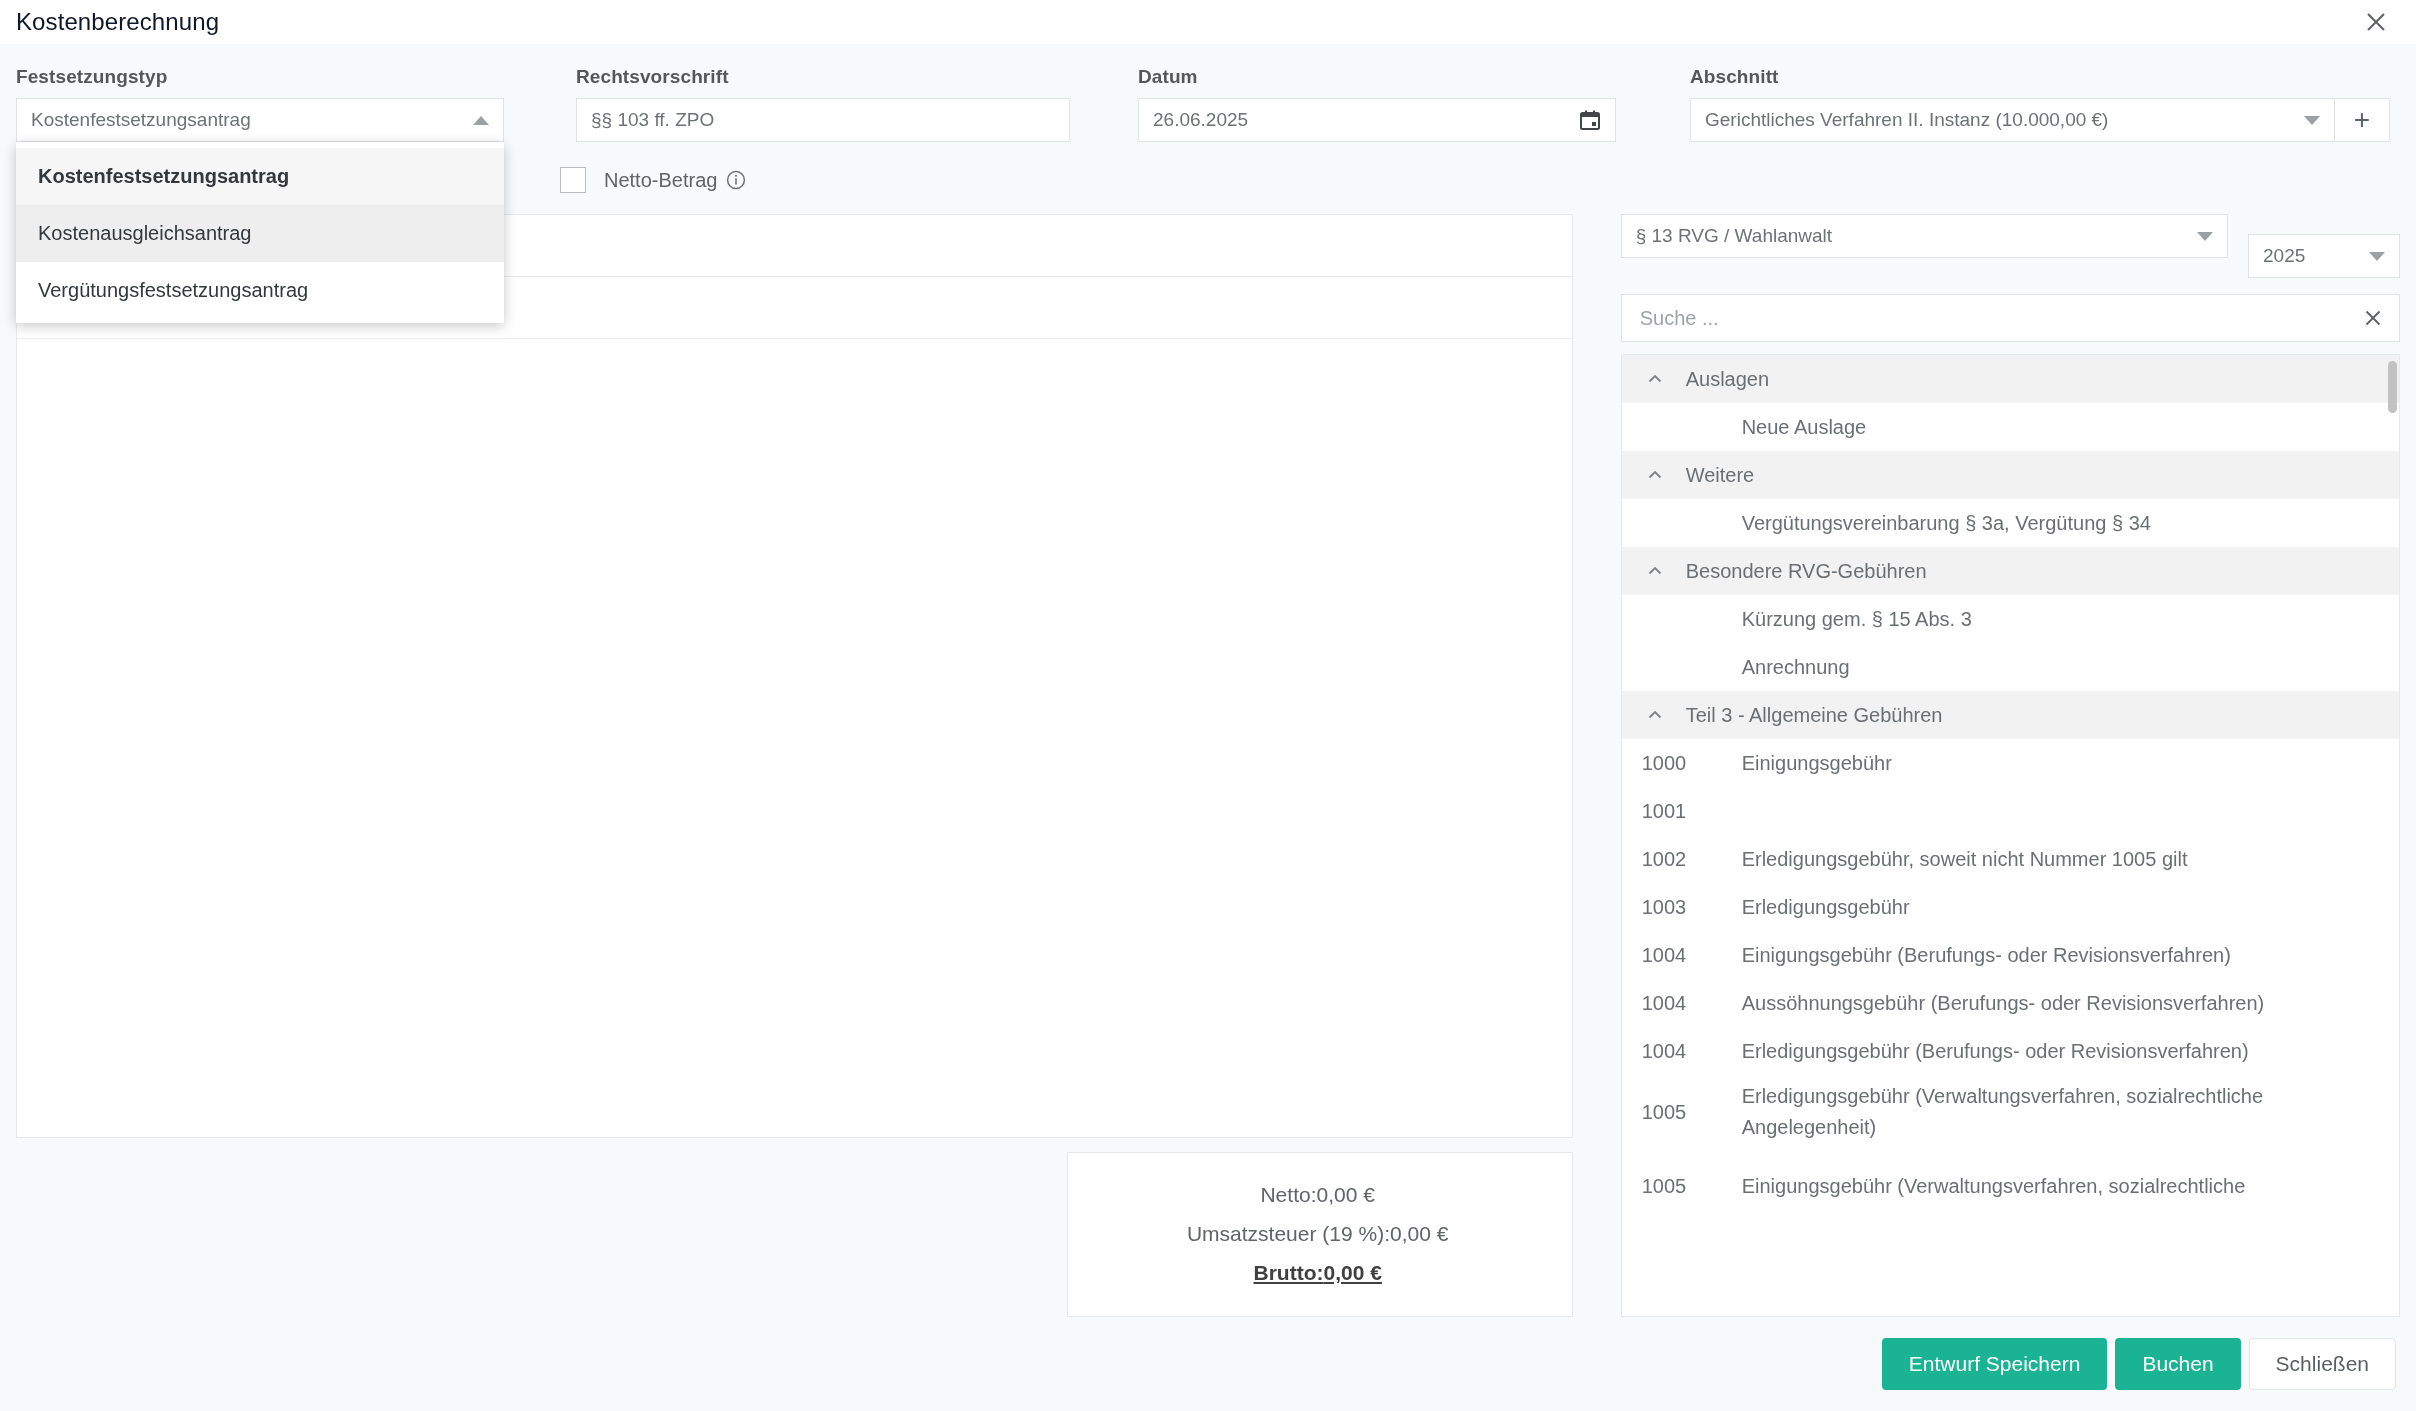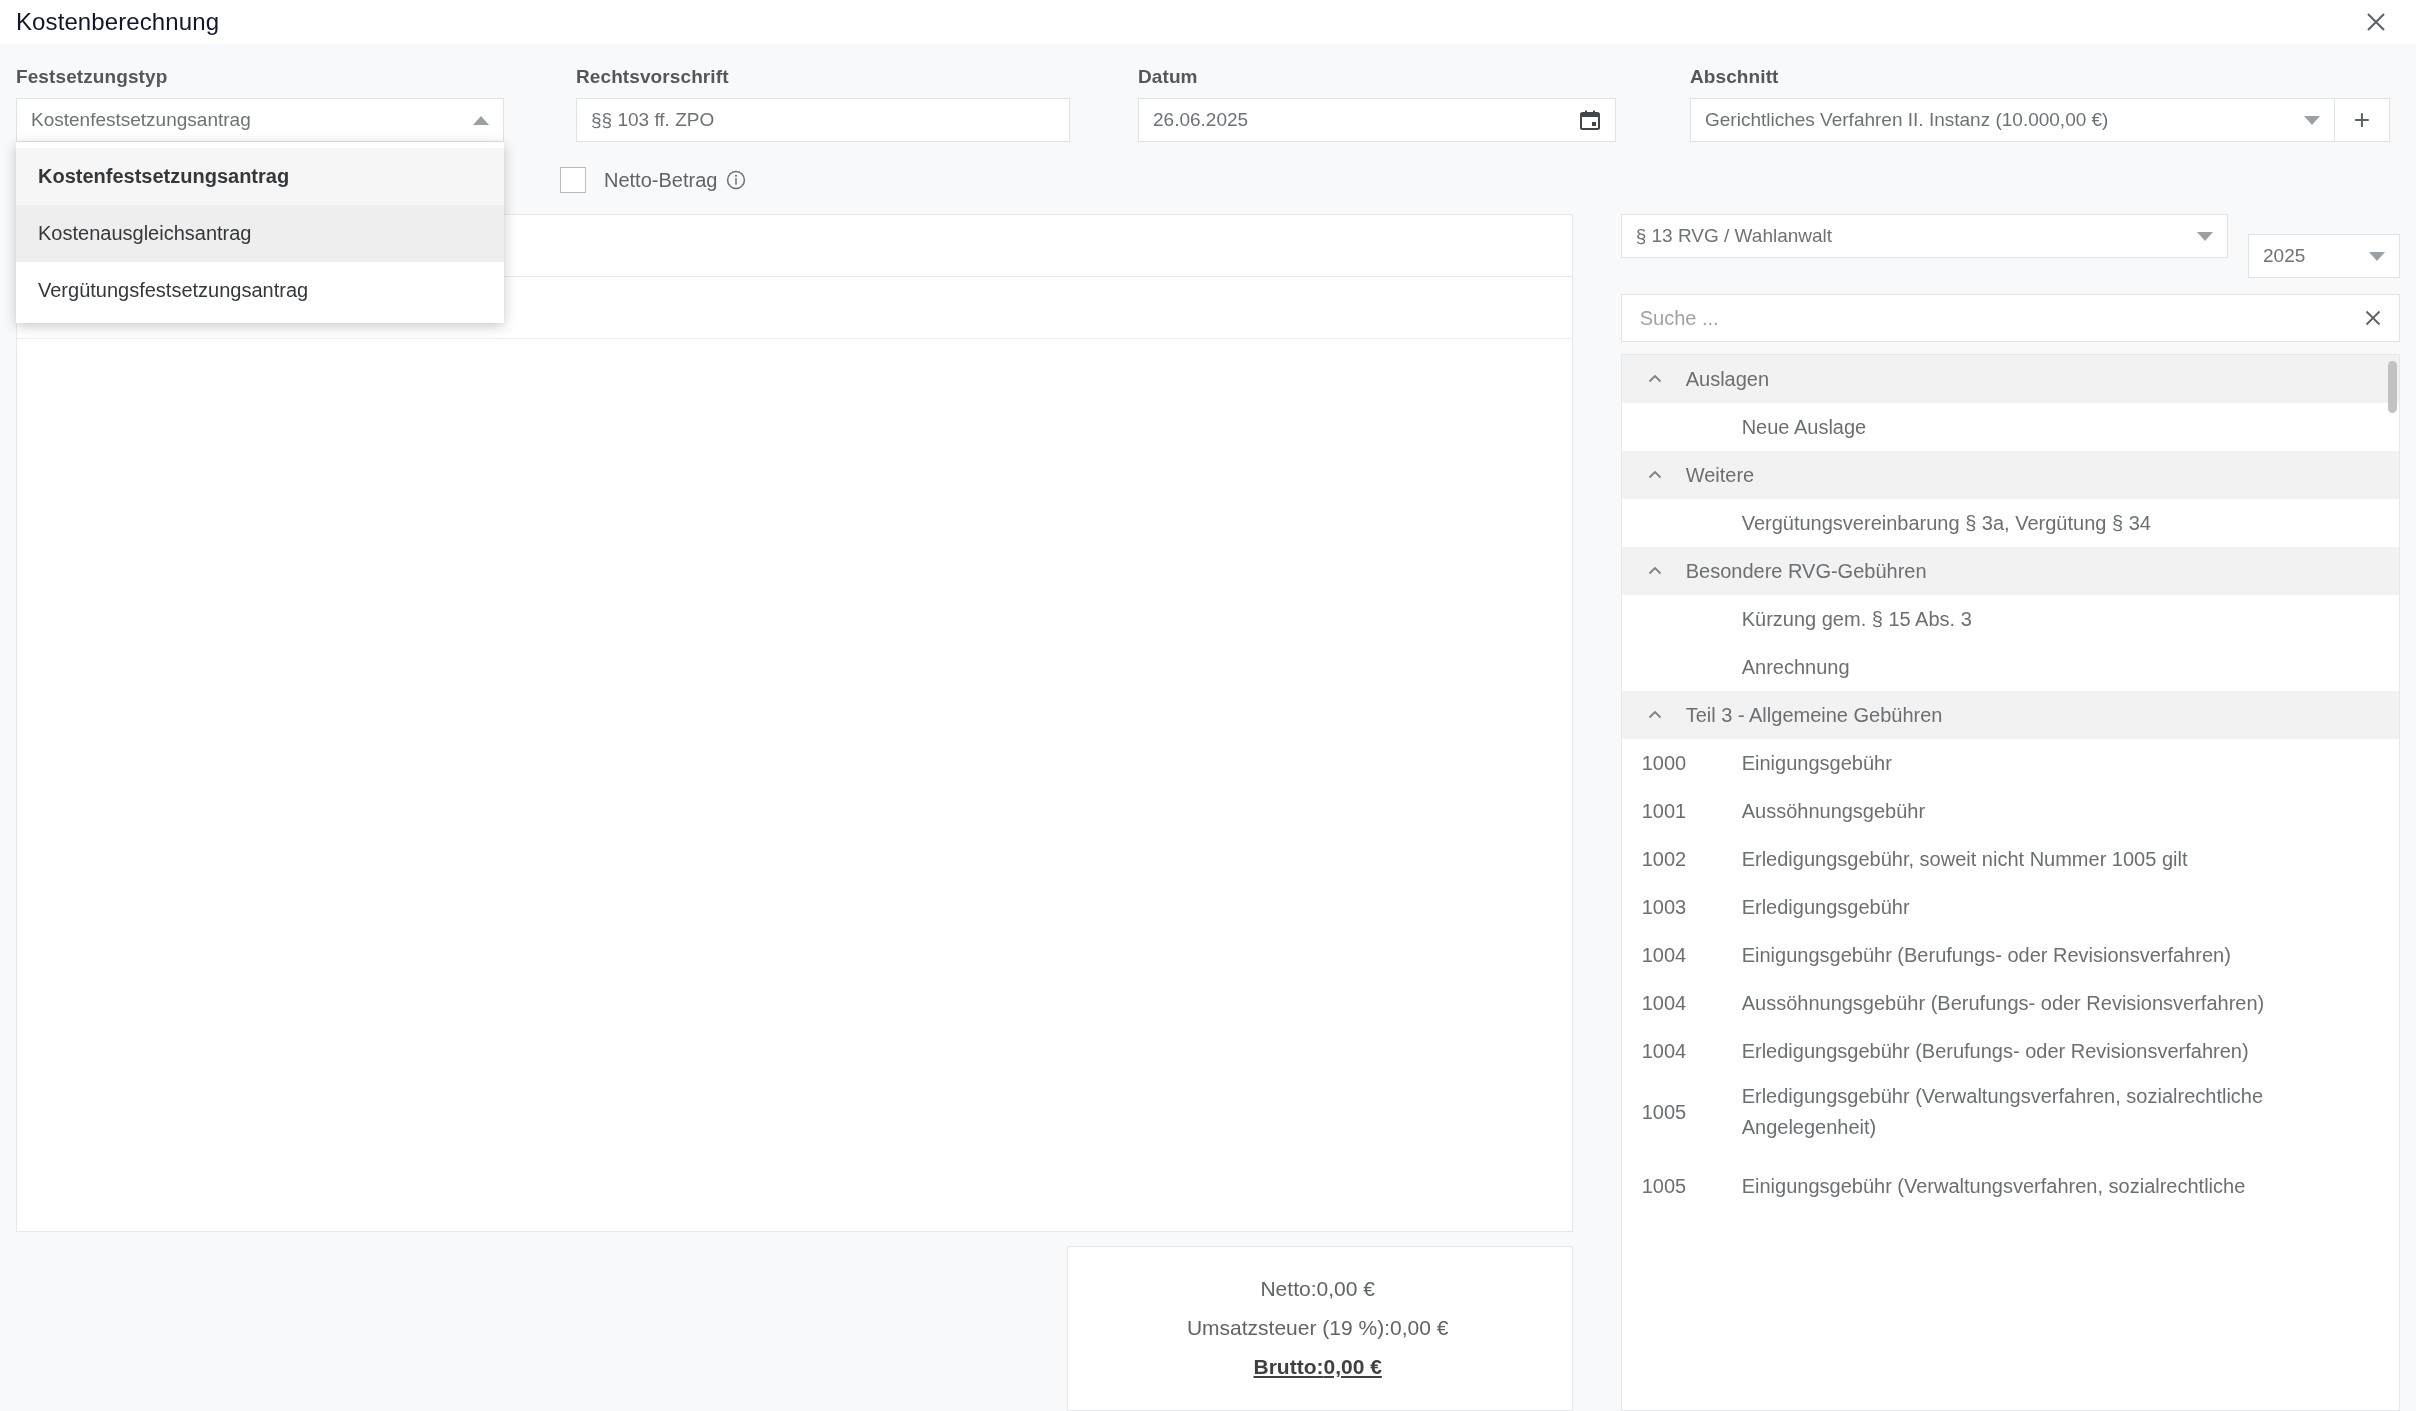--- a/index.html
+++ b/index.html
@@ -445,21 +445,20 @@
                   </svg>
                 </span>
                 <span>Teil 3 - Allgemeine Gebühren</span>
               </div>
               <div class="fee-item">
                 <span class="fee-num">1000</span>
                 <span class="fee-txt">Einigungsgebühr</span>
               </div>
               <div class="fee-item">
                 <span class="fee-num">1001</span>
-                <span class="fee-txt">Aussöhnungsgebühr</span>
               </div>
               <div class="fee-item">
                 <span class="fee-num">1002</span>
                 <span class="fee-txt">Erledigungsgebühr, soweit nicht Nummer 1005 gilt</span>
               </div>
               <div class="fee-item">
                 <span class="fee-num">1003</span>
                 <span class="fee-txt">Erledigungsgebühr</span>
               </div>
               <div class="fee-item">
@@ -485,14 +484,19 @@
             </div>
           <div class="scrollbar-track">
             <div class="scrollbar-thumb"></div>
           </div>
         </div>
       </div>
 
     </div>
   </div>
 
+  <div class="footer">
+    <div class="btn btn-primary">Entwurf Speichern</div>
+    <div class="btn btn-primary">Buchen</div>
+    <div class="btn btn-plain">Schließen</div>
+  </div>
 
 </div>
 
 </body></html>

